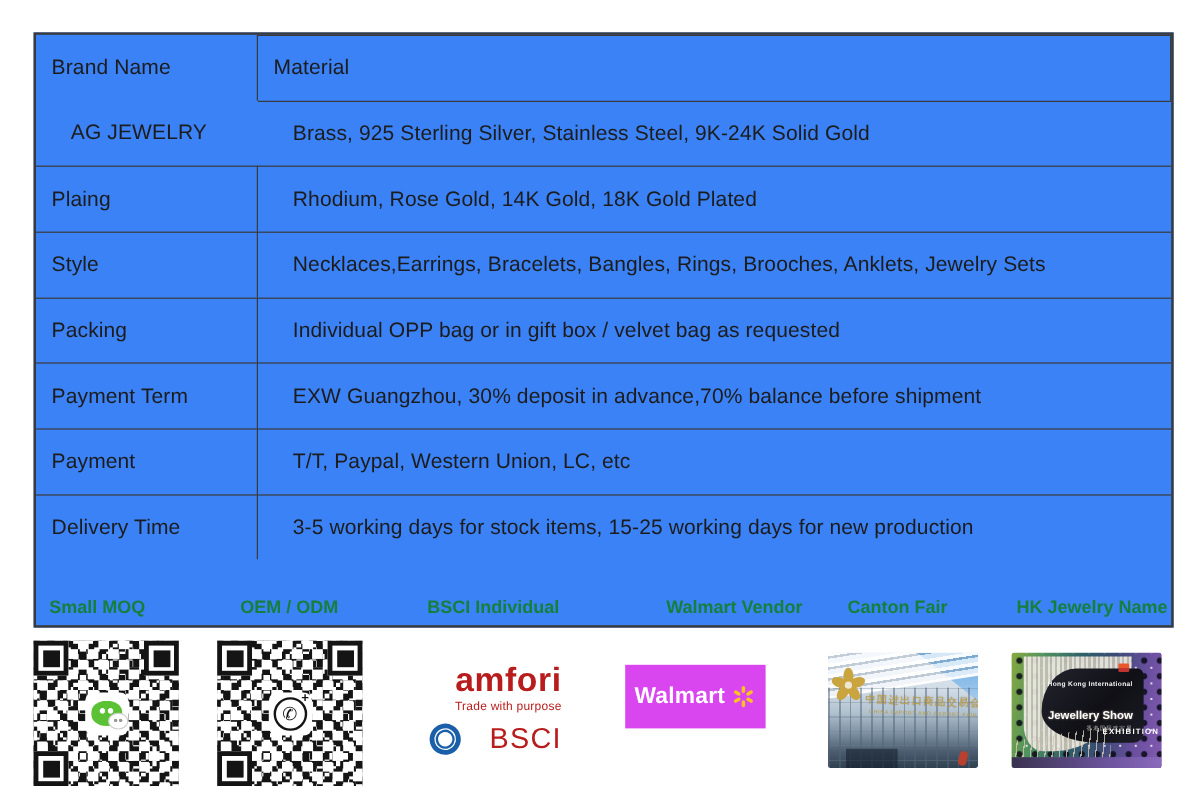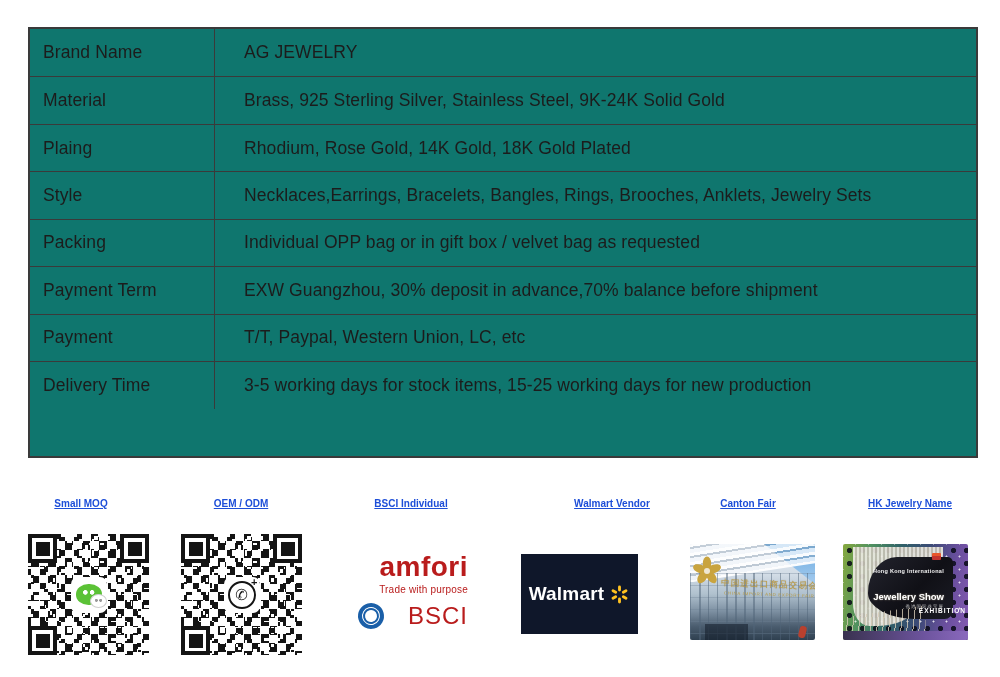--- a/index.html
+++ b/index.html
@@ -2,33 +2,33 @@
 <html><head>
 <meta charset="utf-8">
 <style>
   * { margin:0; padding:0; box-sizing:border-box; }
   html,body { background:#ffffff; }
   body { font-family:"Liberation Sans", sans-serif; }
   .sheet { position:relative; width:1000px; height:677px; background:#ffffff; overflow:hidden; }
 
   
   .info-table{
-    position:absolute; left:28px; top:27px; width:950px; height:431px;
+    position:absolute; left:28px; top:27px; width:950px; height:496px;
     display:grid; grid-template-columns:185px 1fr; grid-template-rows:repeat(9,1fr);
-    border:2px solid #3a3a3a; background:#0f766e;
+    border:2px solid #3a3a3a; background:#3b82f6;
   }
   .cell{ display:flex; align-items:center; font-size:17.5px; color:#1c1c1c; letter-spacing:.1px; white-space:nowrap; overflow:hidden;}
   .cell.rlabel{ border-right:1.6px solid #3a3a3a; padding-left:13px; }
   .cell.rvalue{ padding-left:29px; }
   .cell.bt{ border-top:1.6px solid #3a3a3a; }
 
   
   .badge-label{
     position:absolute; top:498px; transform:translateX(-50%);
-    font-size:10px; font-weight:bold; color:#1d4ed8; white-space:nowrap;text-decoration:underline;
+    font-size:15px; font-weight:bold; color:#15803d; white-space:nowrap;
   }
 
   
   .qr{ position:absolute; top:534px; width:121px; height:121px; background:#fff; }
   .qr-noise{
     position:absolute; inset:0;
     background:
       repeating-conic-gradient(#ffffff 0% 25%, transparent 0% 50%) 3px 7px / 17px 17px,
       repeating-conic-gradient(#141414 0% 25%, transparent 0% 50%) 0 0 / 11px 11px,
       repeating-conic-gradient(#141414 0% 25%, transparent 0% 50%) 5px 9px / 13px 13px,
@@ -69,21 +69,21 @@
   .amfori{ position:absolute; left:358px; top:553px; width:110px; text-align:right; color:#b91c1c; }
   .amfori-title{ font-size:28px; font-weight:bold; letter-spacing:.5px; line-height:1; }
   .amfori-tagline{ font-size:10px; margin-top:3px; letter-spacing:.2px; }
   .bsci-row{ margin-top:7px; display:flex; align-items:center; justify-content:center; gap:24px; }
   .bsci-ring{ position:relative; width:26px; height:26px; border:4.5px solid #1a5fa8; border-radius:50%; transform:rotate(-15deg); }
   .bsci-ring::after{ content:""; position:absolute; inset:1px; border:2.5px solid #1a5fa8; border-radius:50%; }
   .bsci-text{ font-size:24px; letter-spacing:1px; }
 
   
   .walmart{
-    position:absolute; left:521px; top:554px; width:117px; height:80px; background:#0f172a;
+    position:absolute; left:521px; top:554px; width:117px; height:53px; background:#d946ef;
     display:flex; align-items:center; justify-content:center; gap:5px;
   }
   .walmart-word{ color:#fff; font-size:19px; font-weight:bold; letter-spacing:.2px; }
 
   
   .photo{ position:absolute; top:544px; width:125px; height:96px; overflow:hidden; border-radius:2px; }
 
   .canton{ left:690px;
     background:linear-gradient(180deg,#e3eaf1 0%,#d2dce6 32%,#b0c1ce 52%,#7d90a2 70%,#4a5c6e 86%,#2f4050 100%);
   }
@@ -134,22 +134,22 @@
   .hk-floor{ position:absolute; bottom:0; left:0; width:100%; height:9%;
     background:linear-gradient(90deg,#39324f,#6d549e 65%,#8a69bd); }
 </style>
 </head>
 <body>
 
 <div class="sheet">
 
   <div class="info-table">
     <div class="cell rlabel">Brand Name</div>
+    <div class="cell rlabel bt">Material</div>
     <div class="cell rvalue">AG JEWELRY</div>
-    <div class="cell rlabel bt">Material</div>
     <div class="cell rvalue bt">Brass, 925 Sterling Silver, Stainless Steel, 9K-24K Solid Gold</div>
     <div class="cell rlabel bt">Plaing</div>
     <div class="cell rvalue bt">Rhodium, Rose Gold, 14K Gold, 18K Gold Plated</div>
     <div class="cell rlabel bt">Style</div>
     <div class="cell rvalue bt">Necklaces,Earrings, Bracelets, Bangles, Rings, Brooches, Anklets, Jewelry Sets</div>
     <div class="cell rlabel bt">Packing</div>
     <div class="cell rvalue bt">Individual OPP bag or in gift box / velvet bag as requested</div>
     <div class="cell rlabel bt">Payment Term</div>
     <div class="cell rvalue bt">EXW Guangzhou, 30% deposit in advance,70% balance before shipment</div>
     <div class="cell rlabel bt">Payment</div>

